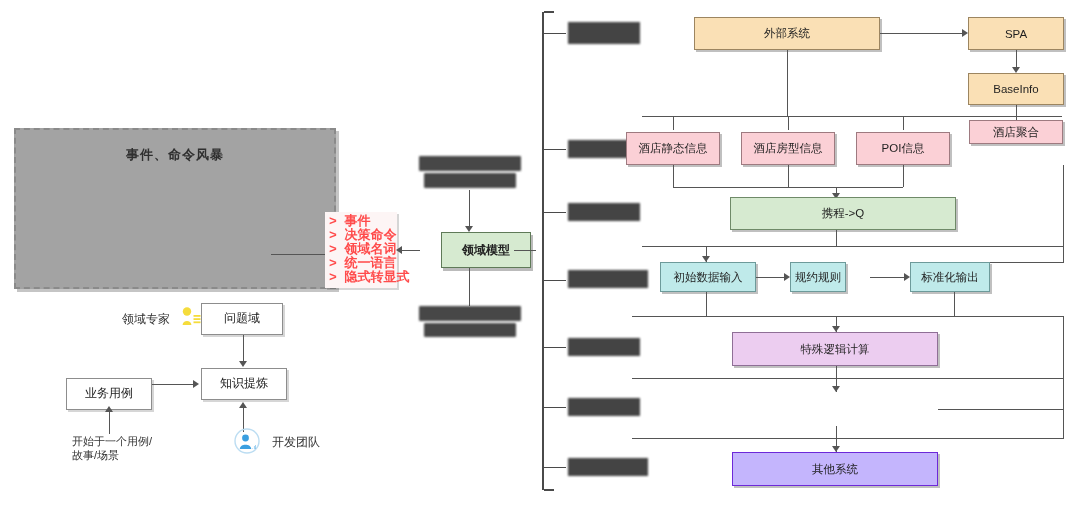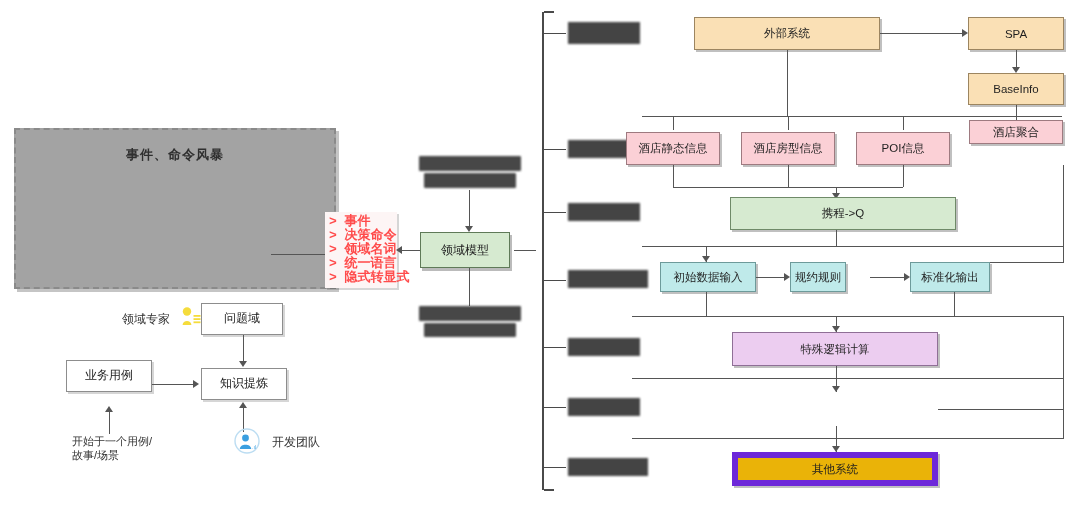--- a/index.html
+++ b/index.html
@@ -82,41 +82,42 @@
 
   
   .blur {
     position: absolute;
     background: #3a3a3a;
     border-radius: 1px;
     filter: blur(1.1px);
     opacity: .93;
   }
   #mid-model {
-    left: 420px; top: 232px; width: 90px; height: 36px;
+    left: 441px; top: 232px; width: 90px; height: 36px;
     background: #d6ead0; border: 1px solid #5f7a58;
     font-size: 12px; color: #222;
     box-shadow: 2px 3px 0 rgba(60,60,60,.35);
+    font-weight: bold;
   }
 
   
   #right-wrap { position: absolute; left: 536px; top: 0; width: 544px; height: 506px; }
   .rbox {
     position: absolute; box-sizing: border-box;
     display: flex; align-items: center; justify-content: center;
     font-size: 11.5px; color: #1f1f1f; text-align: center;
     box-shadow: 2px 2px 0 rgba(60,60,60,.32);
   }
   .c-orange { background: #fae0b5; border: 1px solid #9c8560; }
   .c-pink   { background: #fbd0d6; border: 1px solid #9e7a80; }
   .c-green  { background: #d6ead0; border: 1px solid #6f8a68; }
   .c-cyan   { background: #bfeaea; border: 1px solid #6d9a9a; }
   .c-violet { background: #eccdf0; border: 1px solid #8f6f96; }
   .c-grass  { background: #76c077; border: 1px solid #4f8a52; }
-  .c-sky    { background: #eab308; border: 6px solid #6d28d9; text-align: center; }
+  .c-sky    { background: #c4b5fd; border: 1px solid #6d28d9; text-align: center; }
 
   
   .bracket { position: absolute; border-left: 2px solid #4a4a4a; }
   .bracket::before, .bracket::after {
     content: ""; position: absolute; left: 0; width: 10px; height: 2px; background: #4a4a4a;
   }
   .bracket::before { top: -1px; }
   .bracket::after  { bottom: -1px; }
 
   .rowlabel-blur { position: absolute; background: #3a3a3a; filter: blur(1.3px); opacity: .95; }
@@ -137,21 +138,21 @@
         <rect x="13.5" y="9" width="7" height="1.8" fill="#f5dc3c"></rect>
         <rect x="13.5" y="12.2" width="7" height="1.8" fill="#f5dc3c"></rect>
         <rect x="13.5" y="15.4" width="7" height="1.8" fill="#f5dc3c"></rect>
       </svg>
     </div>
 
     <div class="node wbox" style="left:185px;top:173px;width:82px;height:32px;">
       <span>问题域</span>
     </div>
 
-    <div class="node wbox" style="left:50px;top:230px;width:86px;height:32px;">
+    <div class="node wbox" style="left:50px;top:248px;width:86px;height:32px;">
       <span>业务用例</span>
     </div>
 
     <div class="node wbox" style="left:185px;top:238px;width:86px;height:32px;">
       <span>知识提炼</span>
     </div>
 
     <div class="line vline" style="left:227px;top:205px;height:27px;"></div>
     <div class="arrow-d" style="left:223px;top:231px;"></div>
 

